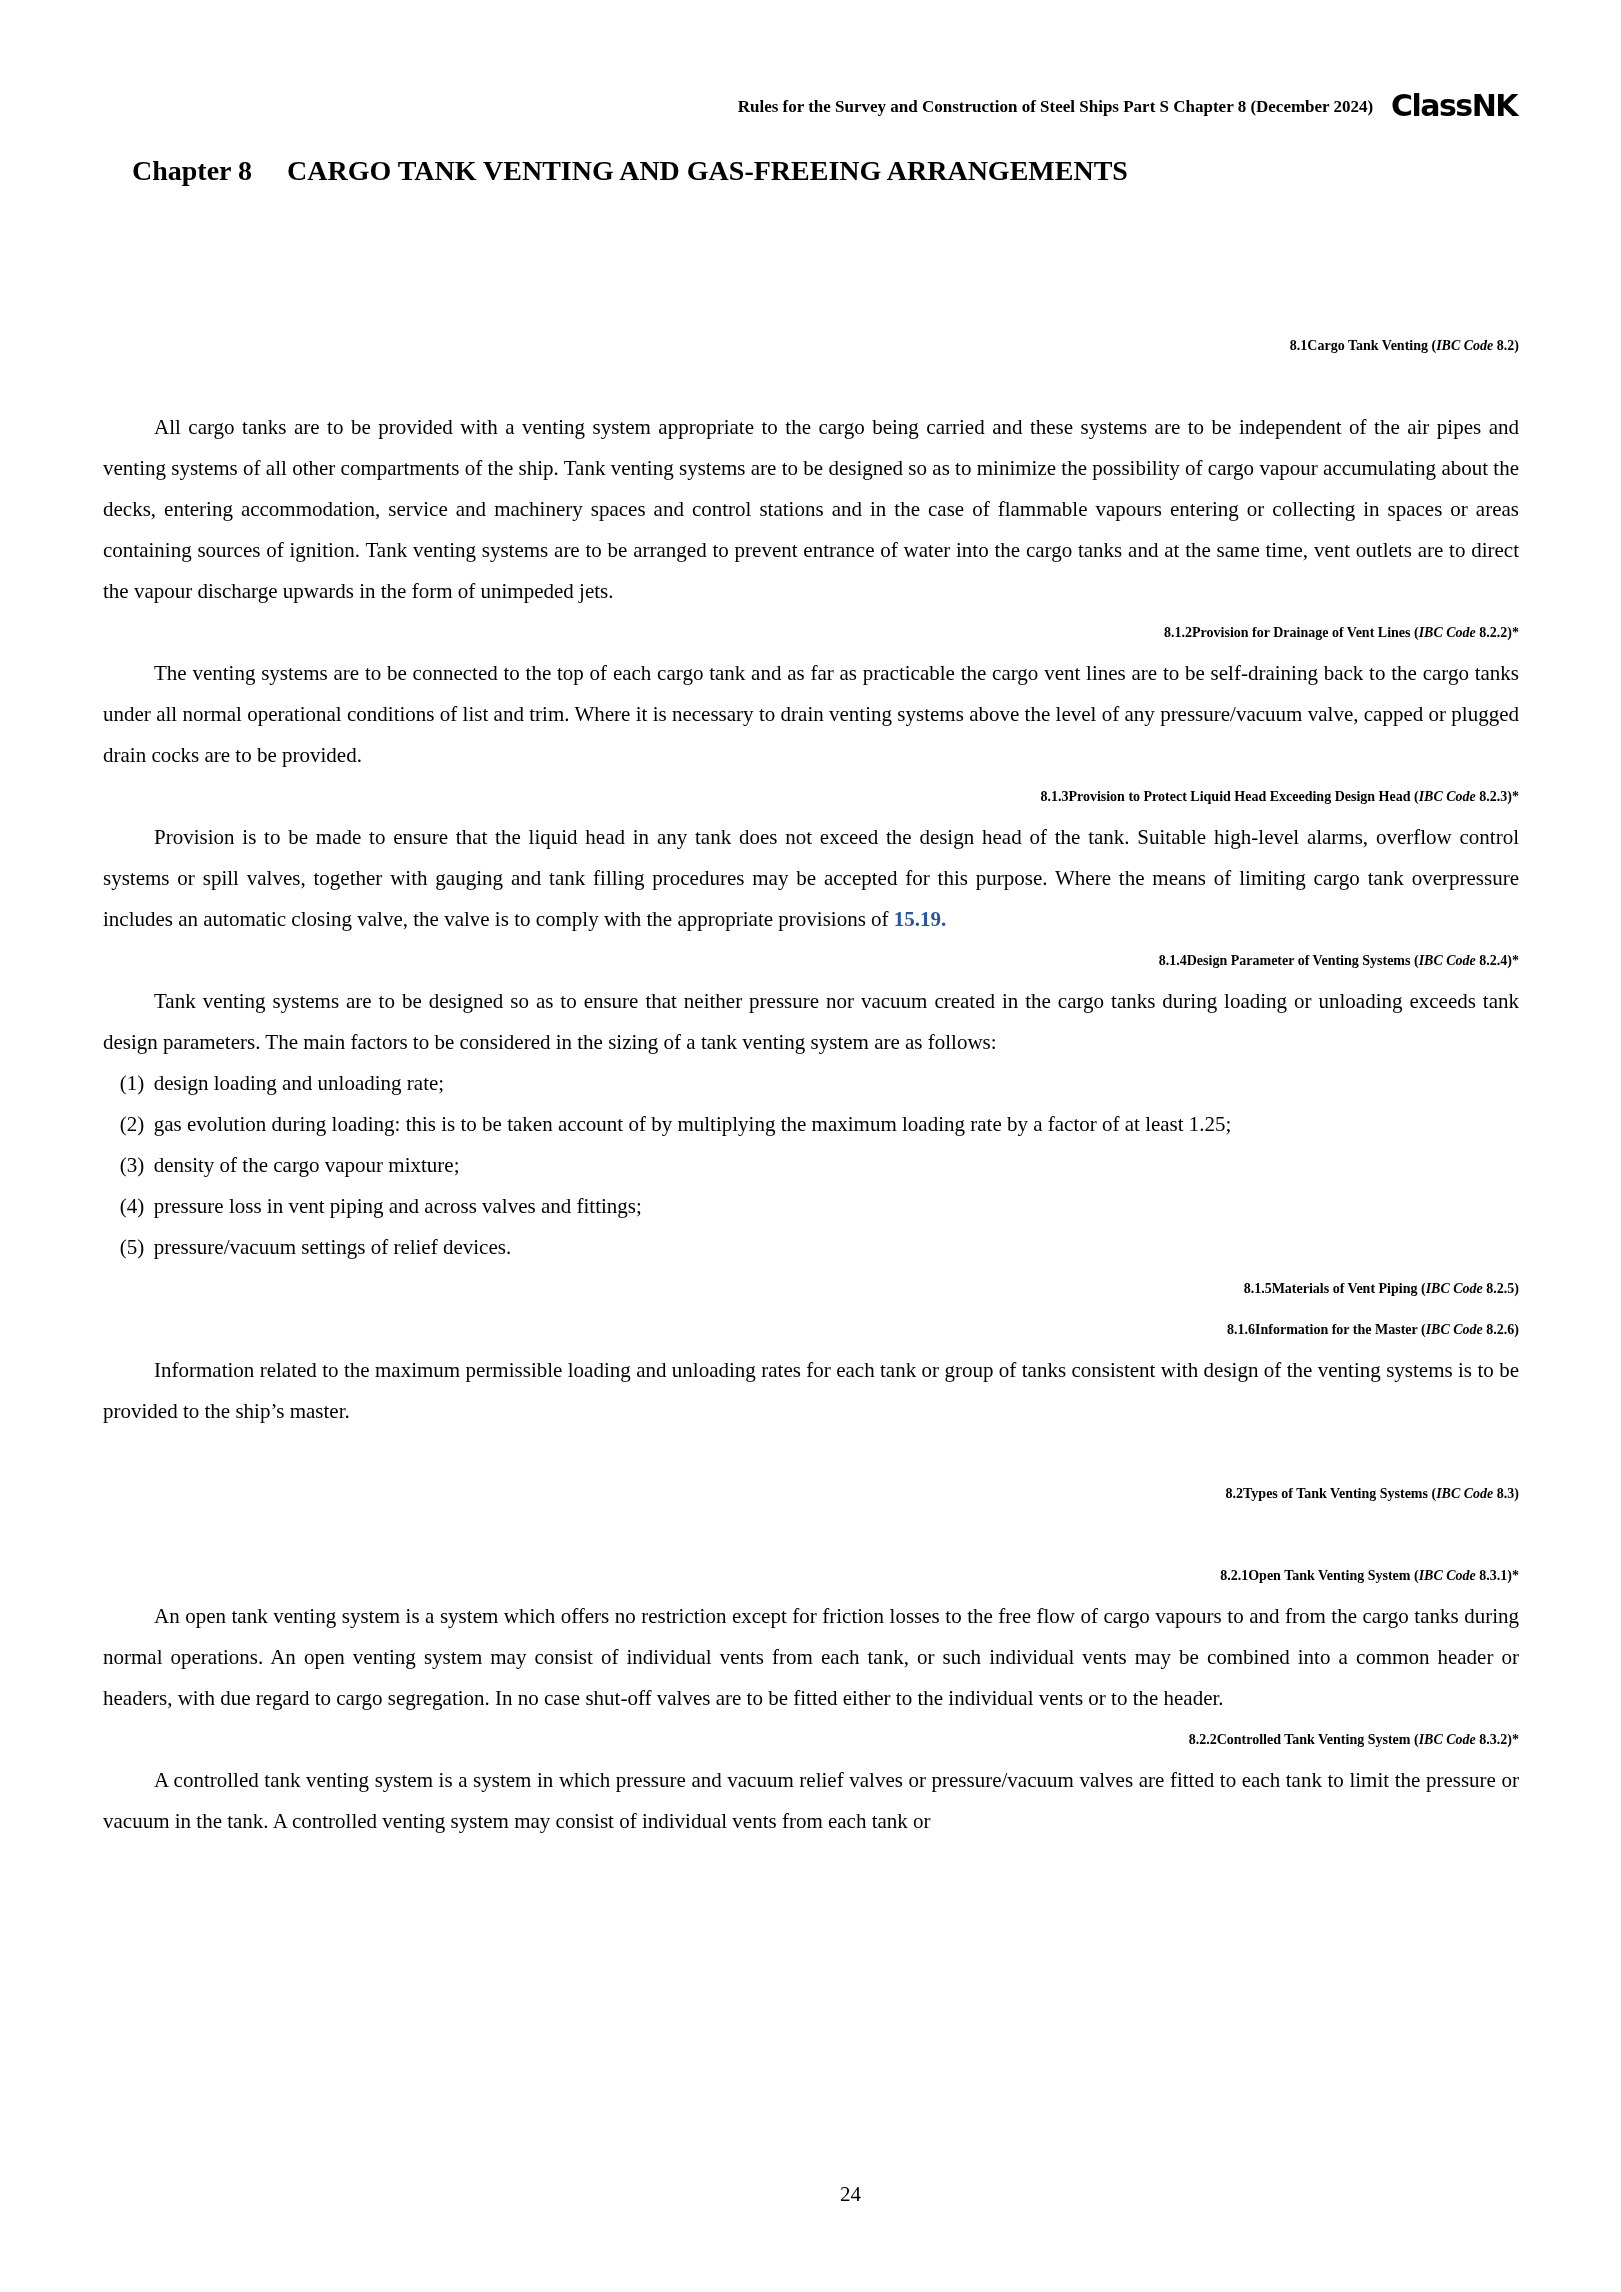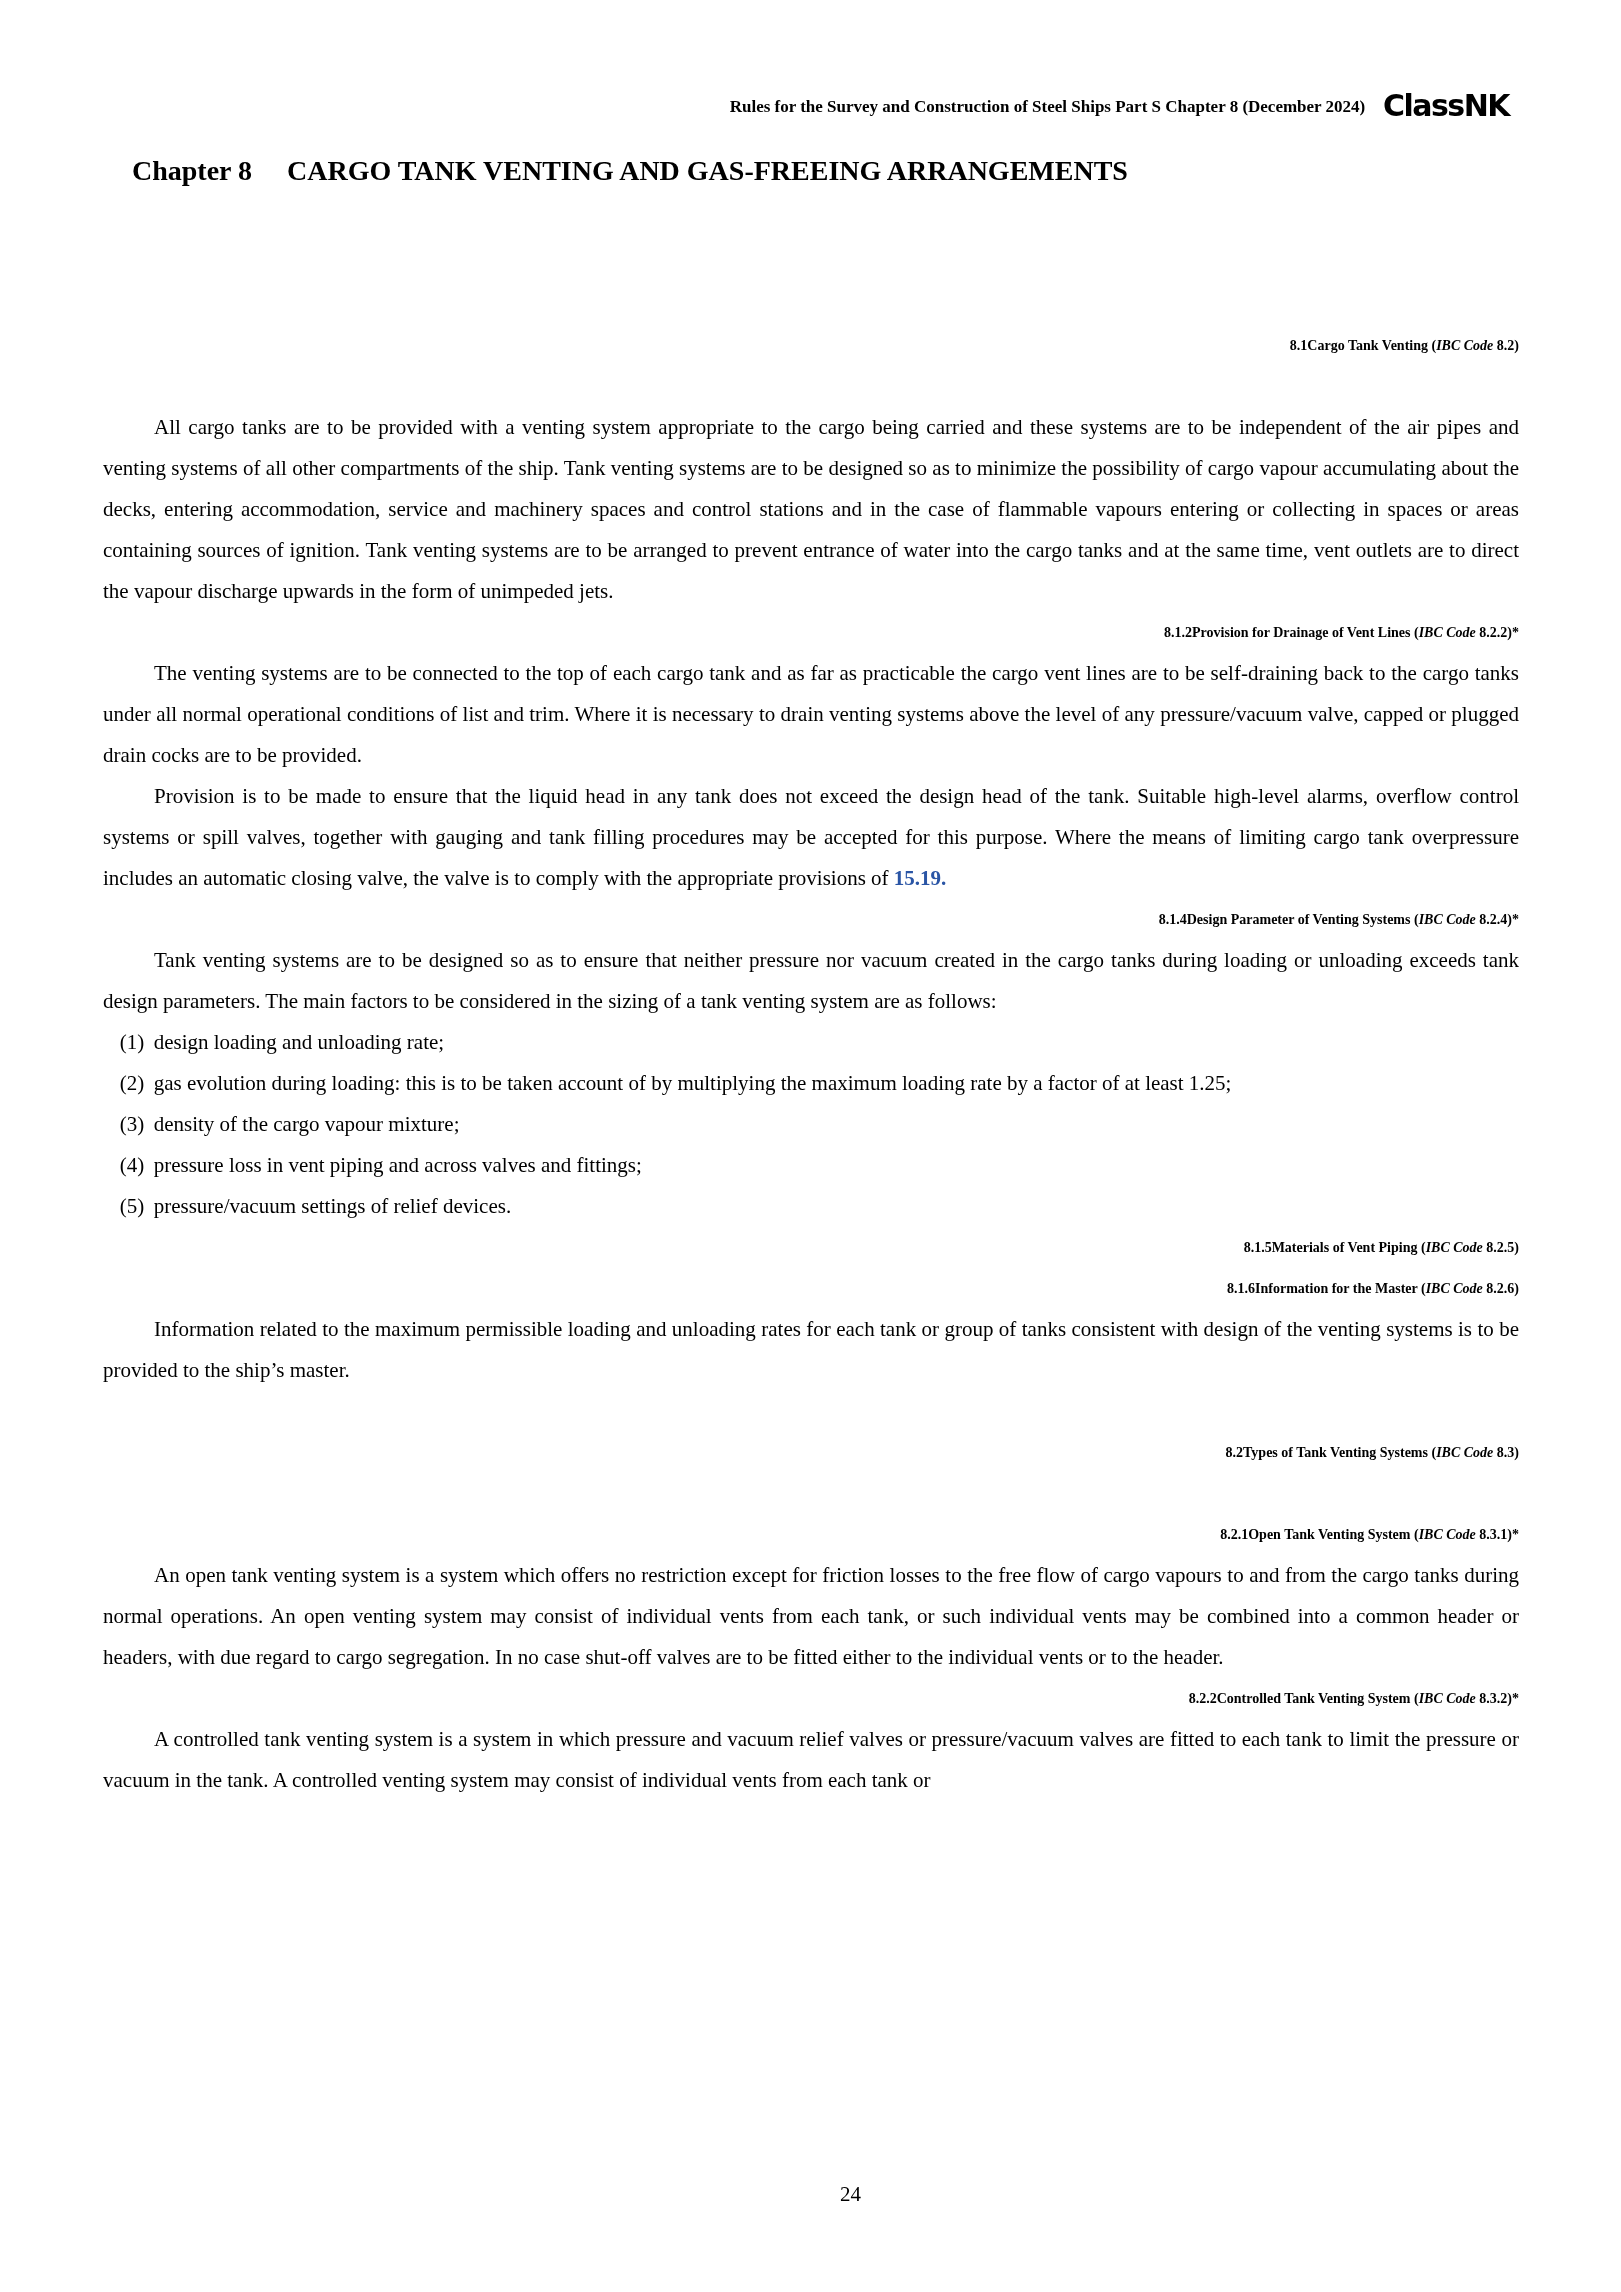--- a/index.html
+++ b/index.html
@@ -4,21 +4,21 @@
 <style>
   html,body { margin:0; padding:0; }
   body {
     width:1621px; height:2293px;
     background:#ffffff; color:#000000;
     font-family:"Liberation Serif", serif;
     position:relative;
     overflow:hidden;
   }
   .page-header {
-    position:absolute; top:88px; left:0; right:112px;
+    position:absolute; top:88px; left:0; right:104px;
     text-align:right; white-space:nowrap;
   }
   .header-title {
     font-size:17px; font-weight:bold; vertical-align:baseline;
   }
   .classnk-logo {
     display:inline-block; margin-left:17.6px;
     font-family:"DejaVu Sans", sans-serif;
     font-weight:bold; font-size:30px; letter-spacing:-1.5px;
     vertical-align:-3.9px;
@@ -67,20 +67,23 @@
     <span class="sec-num2">8.1</span><span>Cargo Tank Venting (</span><span class="ibc">IBC Code</span><span> 8.2)</span>
   </div>
 
   <p class="body-par">All cargo tanks are to be provided with a venting system appropriate to the cargo being carried and these systems are to be independent of the air pipes and venting systems of all other compartments of the ship. Tank venting systems are to be designed so as to minimize the possibility of cargo vapour accumulating about the decks, entering accommodation, service and machinery spaces and control stations and in the case of flammable vapours entering or collecting in spaces or areas containing sources of ignition. Tank venting systems are to be arranged to prevent entrance of water into the cargo tanks and at the same time, vent outlets are to direct the vapour discharge upwards in the form of unimpeded jets.</p>
 
   <div class="h3">
     <span class="sec-num3">8.1.2</span><span>Provision for Drainage of Vent Lines (</span><span class="ibc">IBC Code</span><span> 8.2.2)*</span>
   </div>
   <p class="body-par">The venting systems are to be connected to the top of each cargo tank and as far as practicable the cargo vent lines are to be self-draining back to the cargo tanks under all normal operational conditions of list and trim. Where it is necessary to drain venting systems above the level of any pressure/vacuum valve, capped or plugged drain cocks are to be provided.</p>
 
+  <div class="h3">
+    <span class="sec-num3">8.1.3</span><span>Provision to Protect Liquid Head Exceeding Design Head (</span><span class="ibc">IBC Code</span><span> 8.2.3)*</span>
+  </div>
   <p class="body-par"><span>Provision is to be made to ensure that the liquid head in any tank does not exceed the design head of the tank. Suitable high-level alarms, overflow control systems or spill valves, together with gauging and tank filling procedures may be accepted for this purpose. Where the means of limiting cargo tank overpressure includes an automatic closing valve, the valve is to comply with the appropriate provisions of </span><a class="xref" id="xref-link" style="color: rgb(42, 85, 165);">15.19.</a></p>
 
   <div class="h3">
     <span class="sec-num3">8.1.4</span><span>Design Parameter of Venting Systems (</span><span class="ibc">IBC Code</span><span> 8.2.4)*</span>
   </div>
   <p class="body-par">Tank venting systems are to be designed so as to ensure that neither pressure nor vacuum created in the cargo tanks during loading or unloading exceeds tank design parameters. The main factors to be considered in the sizing of a tank venting system are as follows:</p>
   <div class="list">
     <div class="list-item"><span class="li-num">(1)</span><span>design loading and unloading rate;</span></div>
     <div class="list-item"><span class="li-num">(2)</span><span>gas evolution during loading: this is to be taken account of by multiplying the maximum loading rate by a factor of at least 1.25;</span></div>
     <div class="list-item"><span class="li-num">(3)</span><span>density of the cargo vapour mixture;</span></div>

